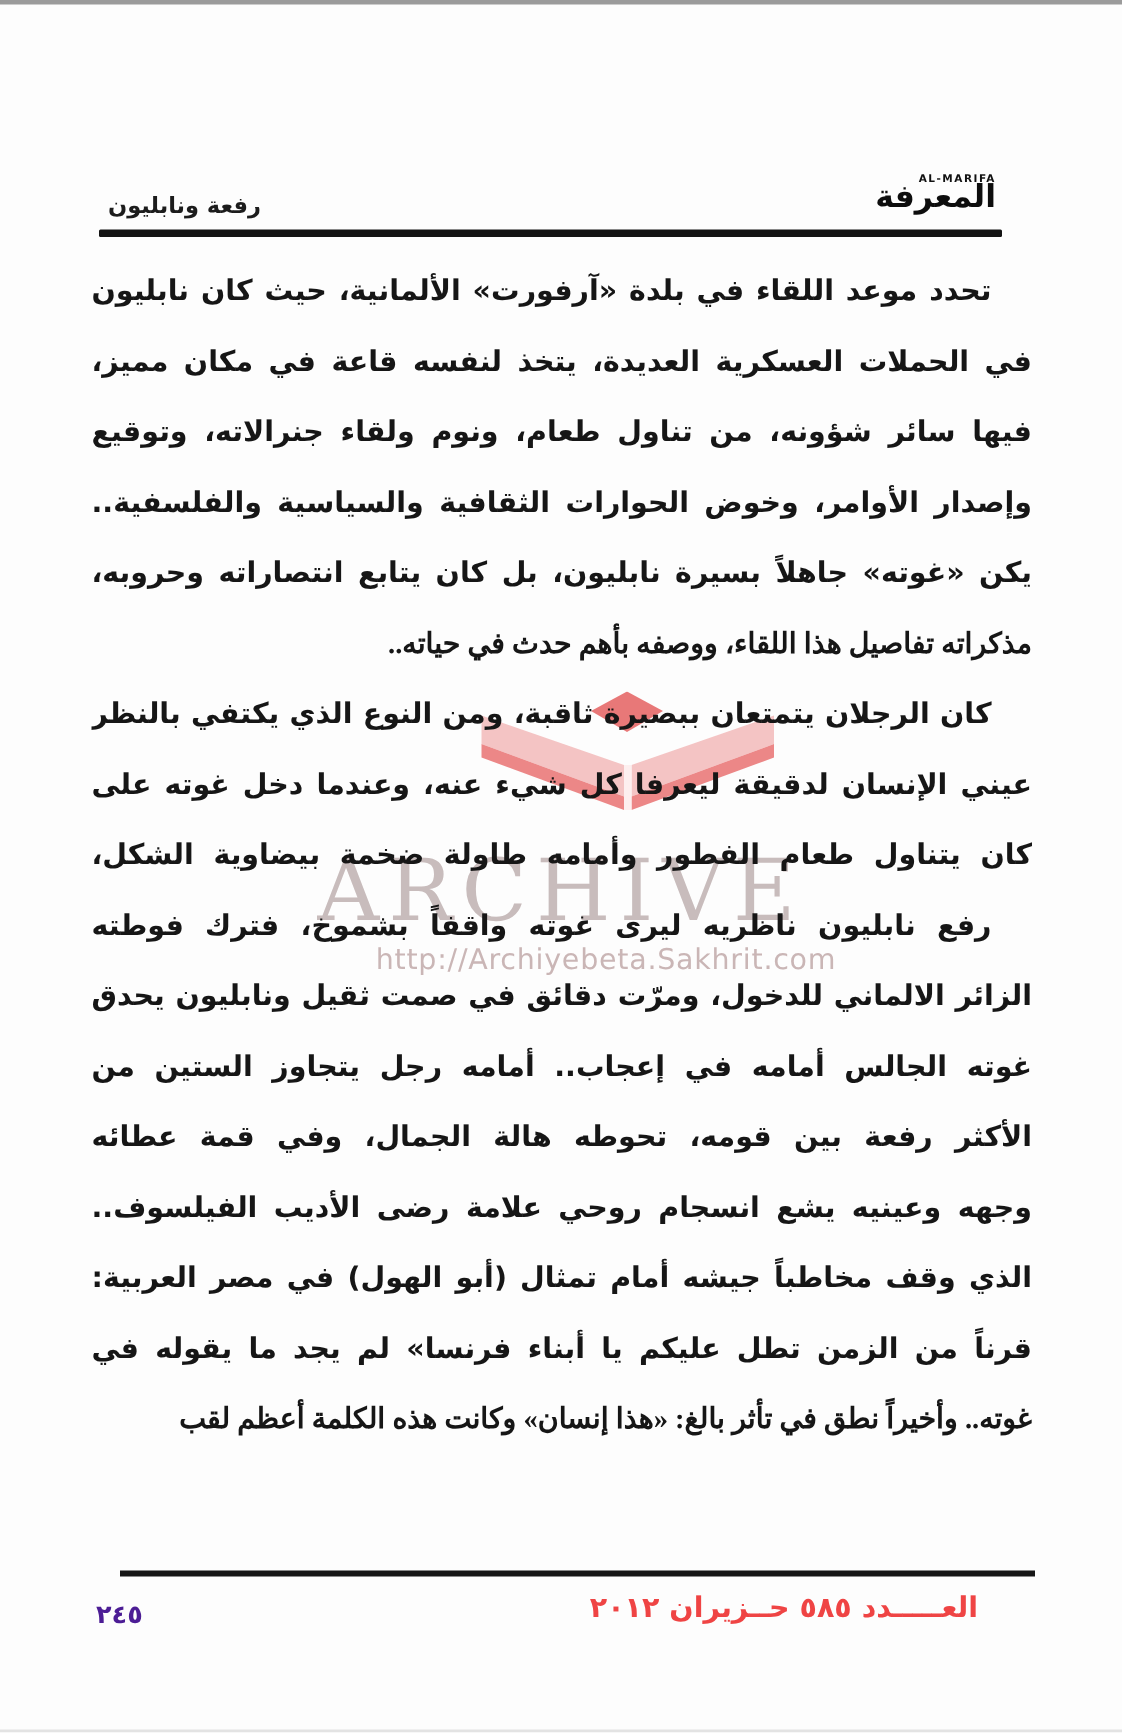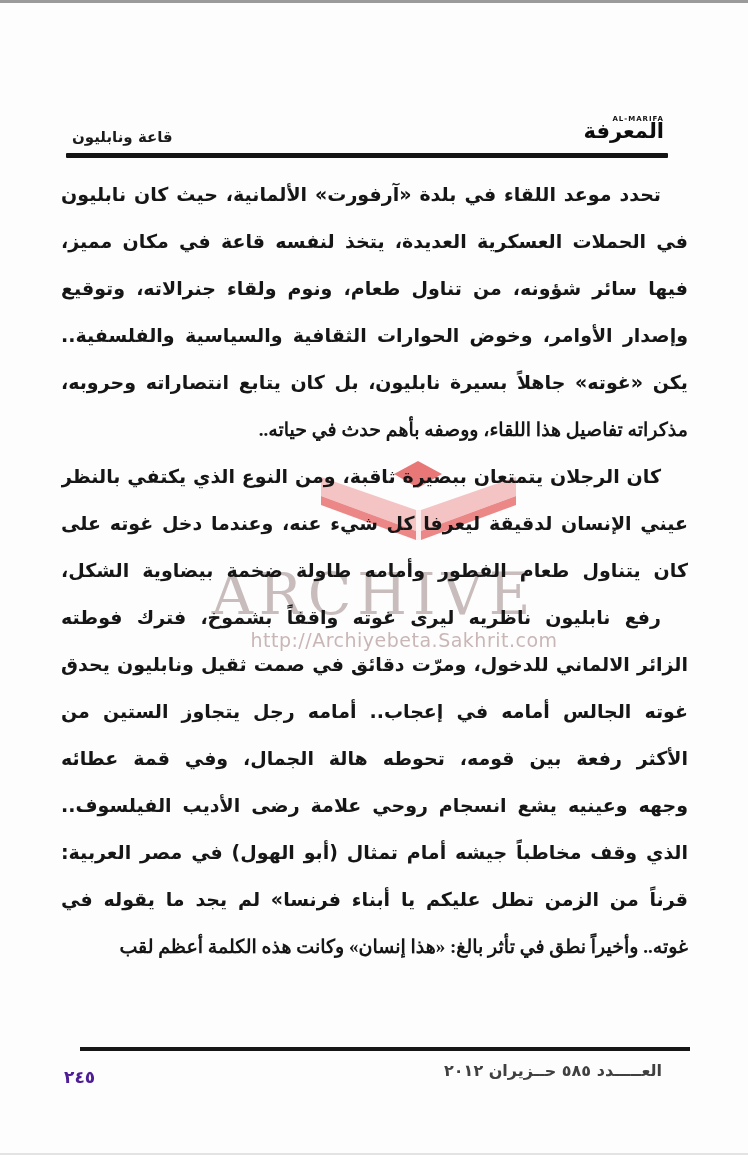--- a/index.html
+++ b/index.html
@@ -63,34 +63,34 @@
     text-align:center; font-size:19px; color:#cab6b6;
     letter-spacing:.5px;
   }
 
   
   .footer-rule {
     position:absolute; left:80px; top:1044px; width:610px; height:4px;
     background:#161616;
   }
   .issue-info {
-    position:absolute; right:86px; top:1058px;
-    font-size:16px; font-weight:bold; color:#404040; direction:rtl;
+    position:absolute; right:96px; top:1058px;
+    font-size:19px; font-weight:bold; color:#ef4444; direction:rtl;
   }
   .page-number {
     position:absolute; left:64px; top:1064px;
     font-size:17px; font-weight:bold; color:#4c1d95; direction:rtl;
   }
 </style>
 </head>
 <body>
 
 <div class="page">
 
-  <div class="running-title">قاعة ونابليون</div>
+  <div class="running-title">رفعة ونابليون</div>
 
   <div class="logo-block">
     <span class="logo-latin">AL-MARIFA</span>
     <span class="logo-arabic">المعرفة</span>
   </div>
 
   <div class="header-rule"></div>
 
   <div class="watermark">
     <svg class="wm-book" width="205" height="118" viewBox="0 0 205 118" aria-hidden="true">

